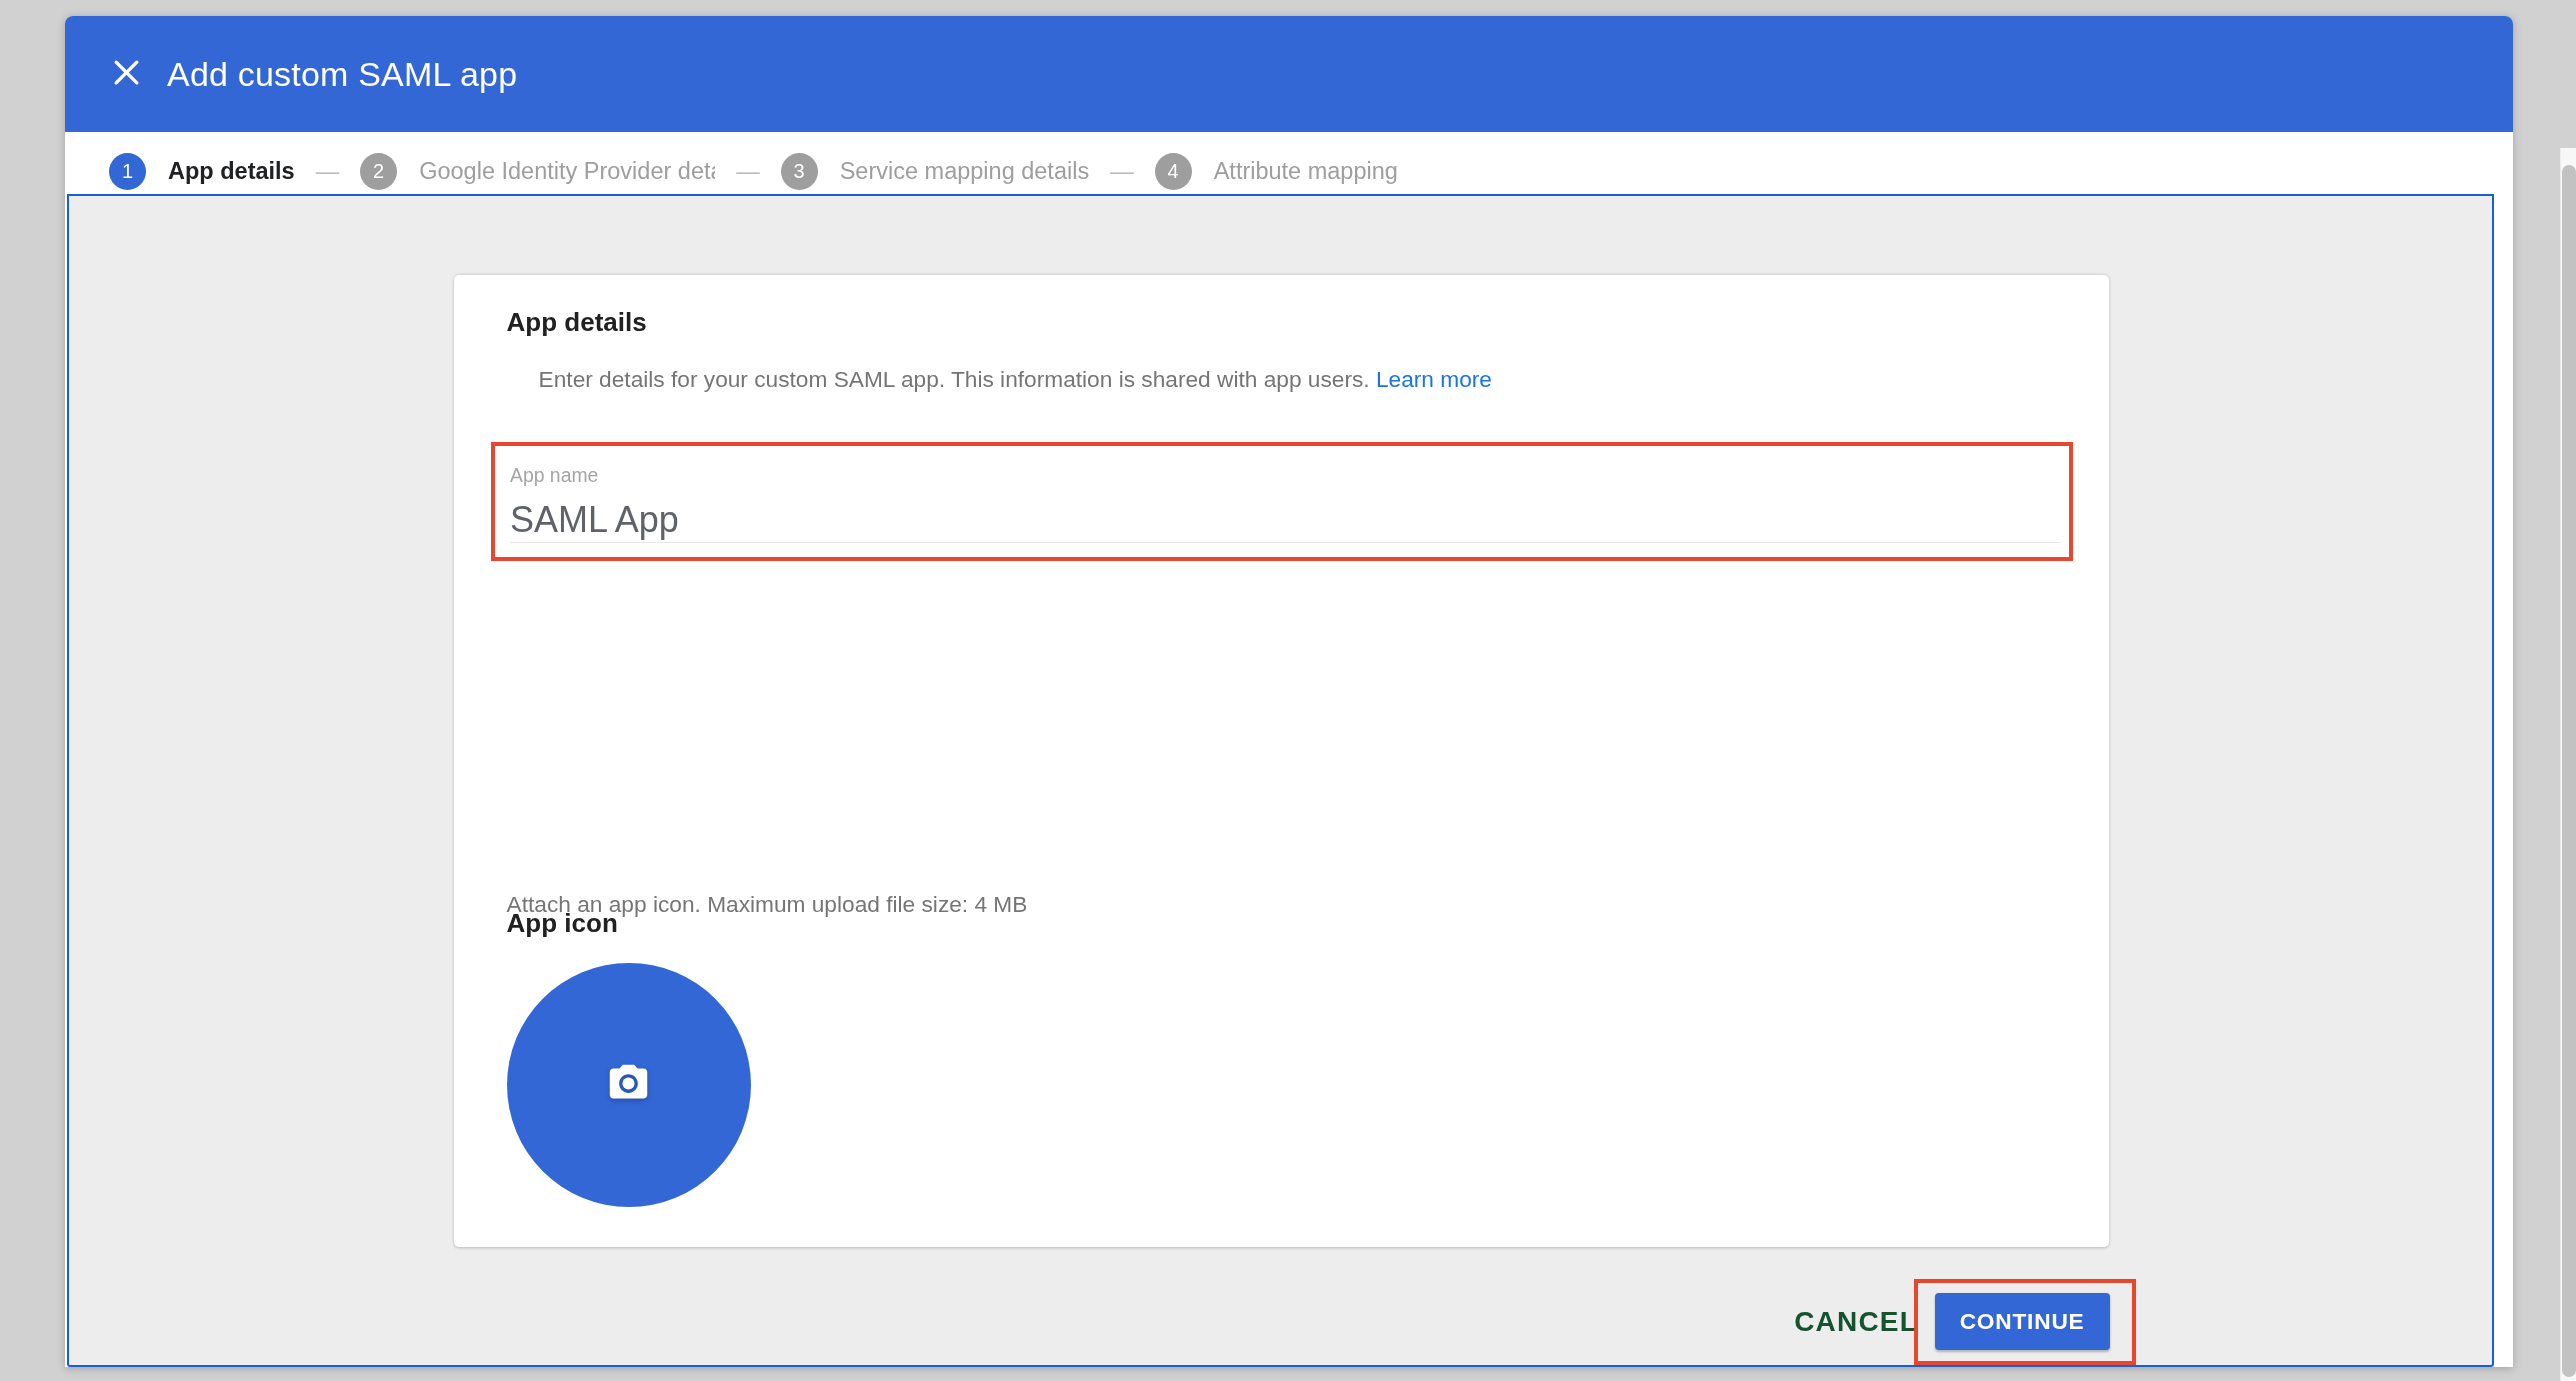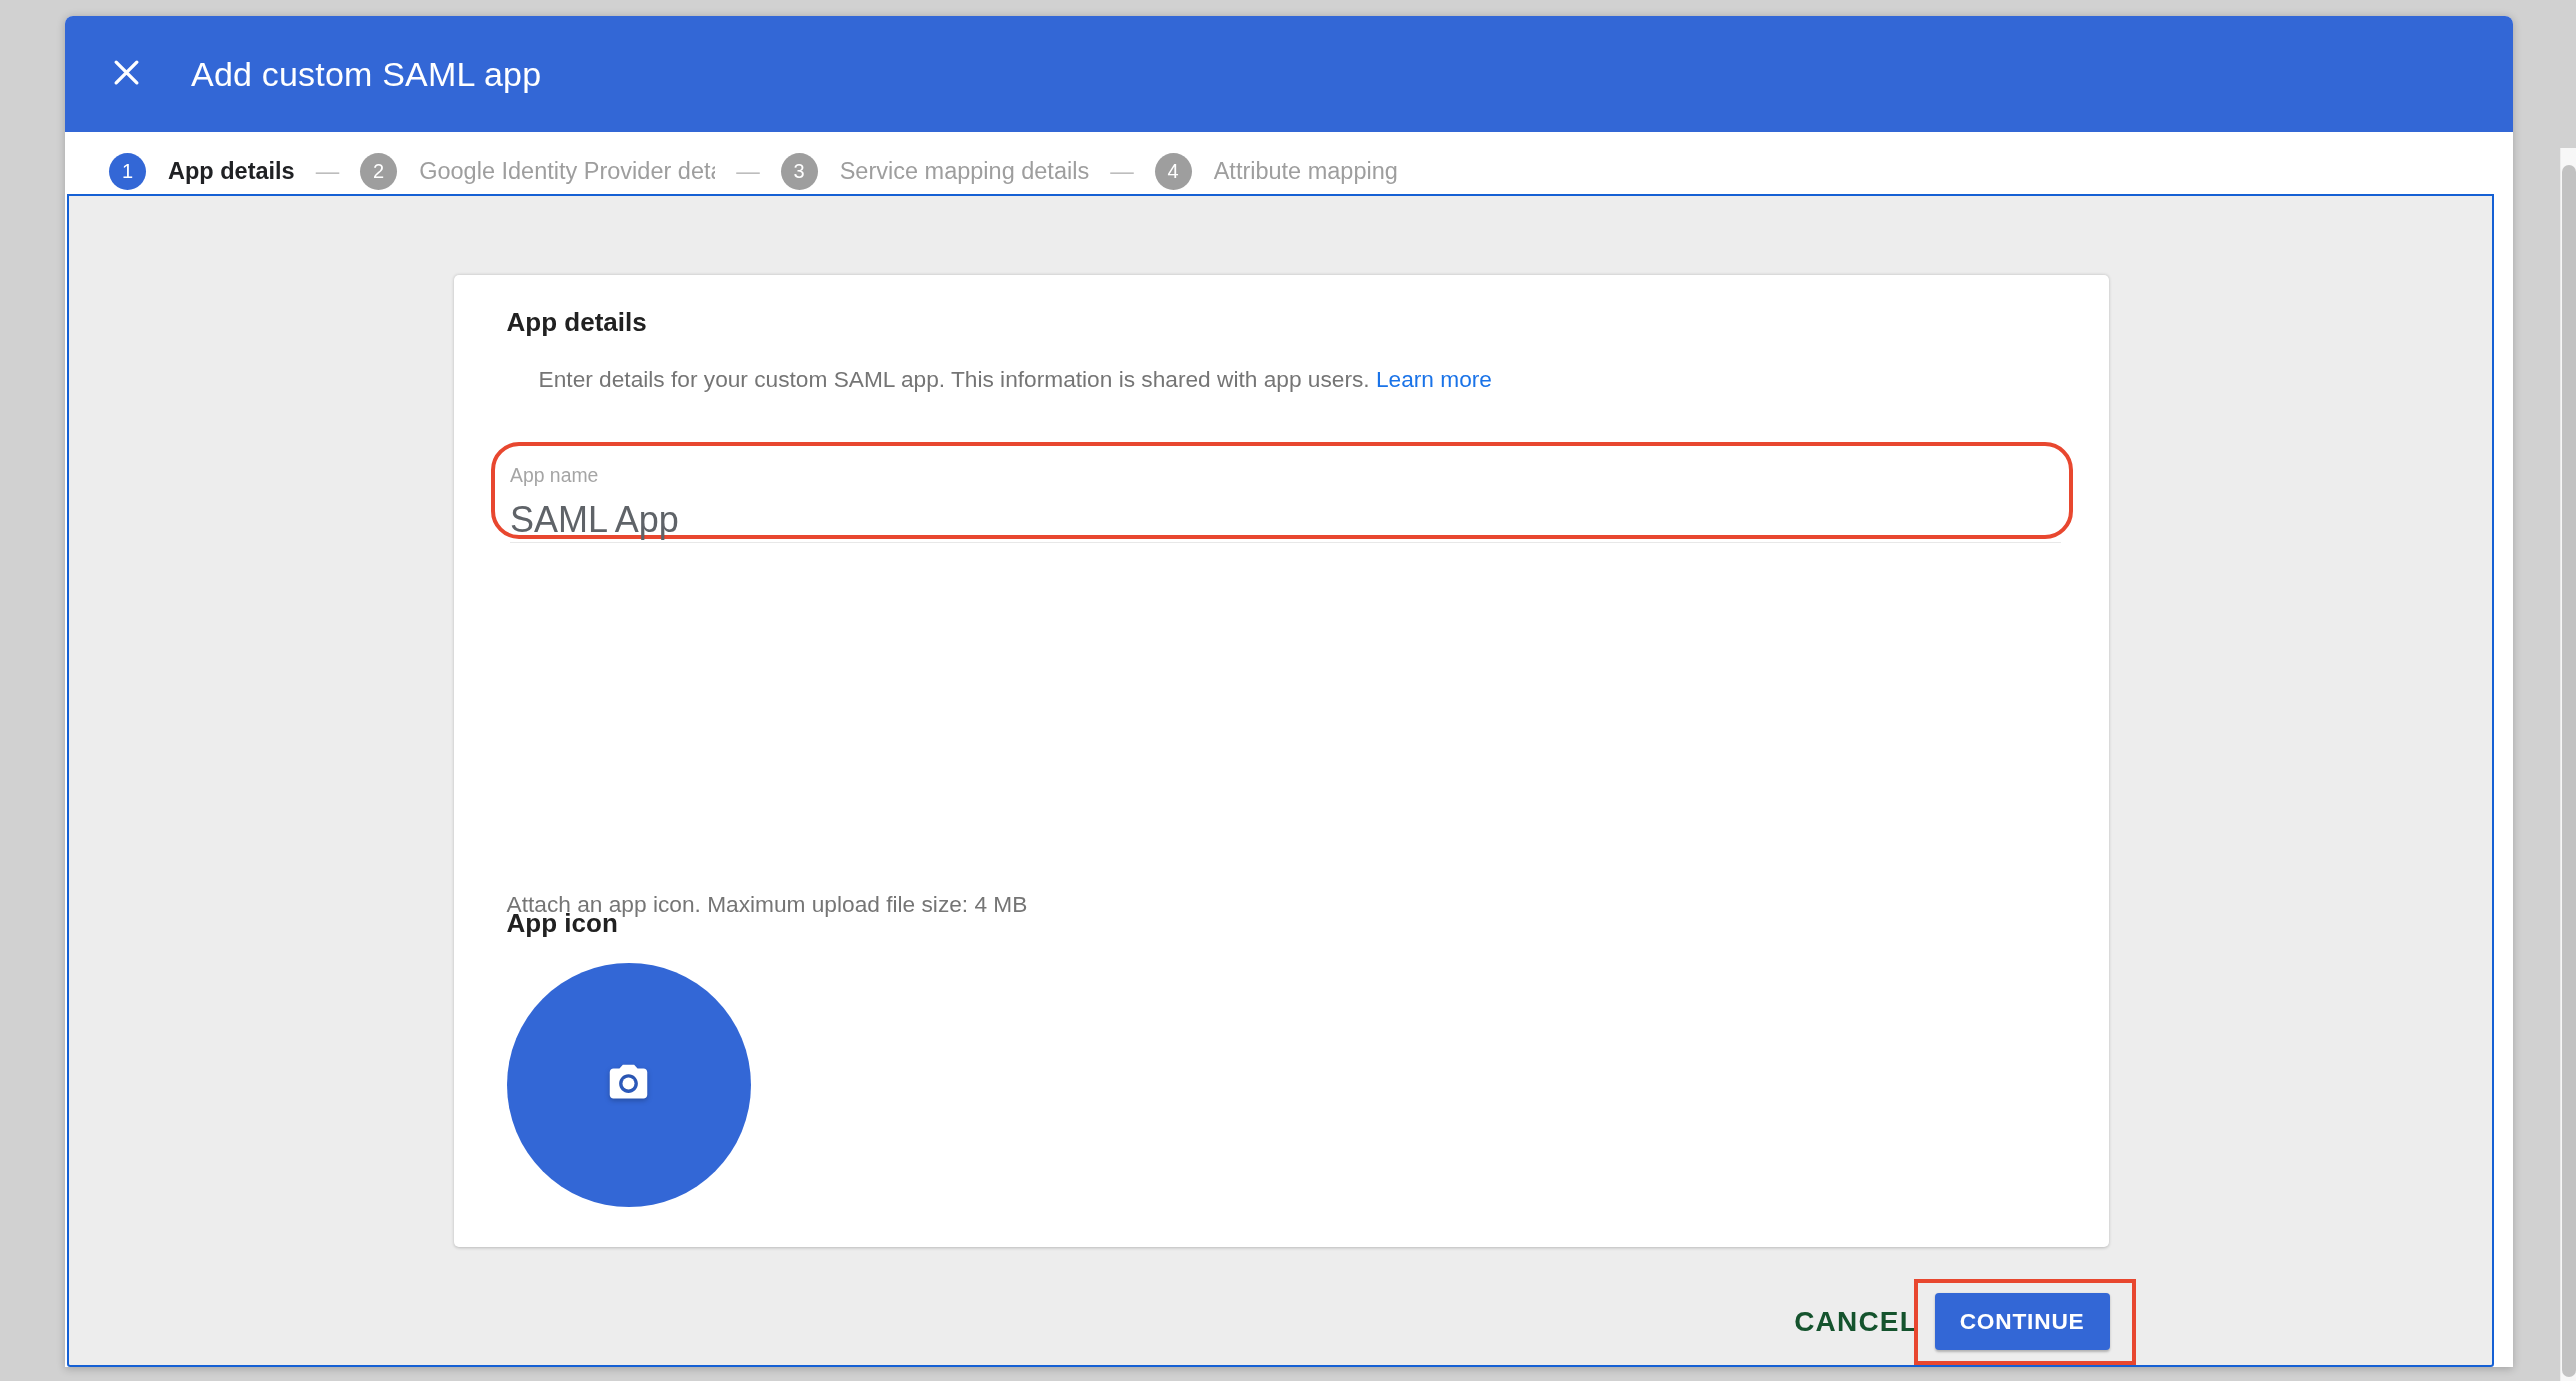--- a/index.html
+++ b/index.html
@@ -7,21 +7,21 @@
     --highlight-red:#e8472f; --link-blue:#1a73e8; --step-inactive-gray:#9e9e9e;
   }
   *{margin:0;padding:0;box-sizing:border-box;font-family:"Liberation Sans",sans-serif;}
   html,body{width:2576px;height:1382px;overflow:hidden;background:#d1d1d1;}
   .dialog{position:absolute;left:65px;top:16px;width:2448px;height:1351px;background:#fff;
           border-radius:8px 8px 0 0;box-shadow:0 1.6px 8px rgba(0,0,0,0.22);}
   
   .hdr{position:absolute;left:0;top:0;width:100%;height:116px;background:var(--header-blue);
        border-radius:8px 8px 0 0;display:flex;align-items:center;padding-left:37px;}
   .close-btn{width:49px;height:49px;display:flex;align-items:center;justify-content:center;cursor:pointer;flex:0 0 auto;}
-  .hdr-title{color:#fff;font-size:34px;font-weight:400;margin-left:40px;letter-spacing:0.2px;}
+  .hdr-title{color:#fff;font-size:34px;font-weight:400;margin-left:16px;letter-spacing:0.2px;}
   
   .stepper{position:absolute;left:0;top:116px;width:2419px;height:78px;background:#fff;
            display:flex;align-items:center;padding-left:44px;font-size:23.5px;}
   .step{display:flex;align-items:center;cursor:pointer;}
   .step-circle{width:37px;height:37px;border-radius:50%;background:var(--step-inactive-gray);
                color:#fff;font-size:20px;display:flex;align-items:center;justify-content:center;flex:0 0 auto;}
   .step.active .step-circle{background:var(--accent-blue);}
   .step-label{margin-left:22px;color:#9e9e9e;white-space:nowrap;}
   .step.active .step-label{color:#202124;font-weight:700;}
   .step-label.clip{max-width:296px;overflow:hidden;}
@@ -29,21 +29,21 @@
   
   .content{position:absolute;left:1.6px;top:178px;width:2427px;height:1173px;background:#ededed;
            border:2.4px solid var(--content-border-blue);border-radius:0 0 3.2px 3.2px;}
   
   .card{position:absolute;left:385px;top:79px;width:1655px;height:972px;background:#fff;
         border-radius:4.9px;box-shadow:0 0.8px 3.2px rgba(0,0,0,0.22);}
   .sec-title{position:absolute;left:53px;font-size:26px;font-weight:700;color:#212121;}
   .sec-desc{position:absolute;left:53px;font-size:22.7px;color:#757575;}
   .learn-more{color:var(--link-blue);text-decoration:none;cursor:pointer;}
   .hl-box{position:absolute;border:4px solid var(--highlight-red);}
-  .hl-appname{left:37px;top:167px;width:1582px;height:97px;border-radius:28px;}
+  .hl-appname{left:37px;top:167px;width:1582px;height:119px;}
   .field-label{position:absolute;left:15.4px;top:18px;font-size:19.4px;color:#a5a5a5;}
   .txt-input{position:absolute;border:none;outline:none;background:transparent;
              border-bottom:1.6px solid #e8e8e8;font-size:36px;color:#5f6368;height:45px;width:1551px;}
   .txt-input::placeholder{color:#bdbdbd;}
   .appname-input{left:15.4px;top:52px;}
   .desc-input{left:53px;top:364px;}
   .avatar{position:absolute;left:53px;top:688px;width:244px;height:244px;border-radius:50%;
           background:var(--accent-blue);display:flex;align-items:center;justify-content:center;cursor:pointer;}
   .avatar svg{filter:drop-shadow(0 2.4px 2.4px rgba(0,0,0,0.25));}
   

